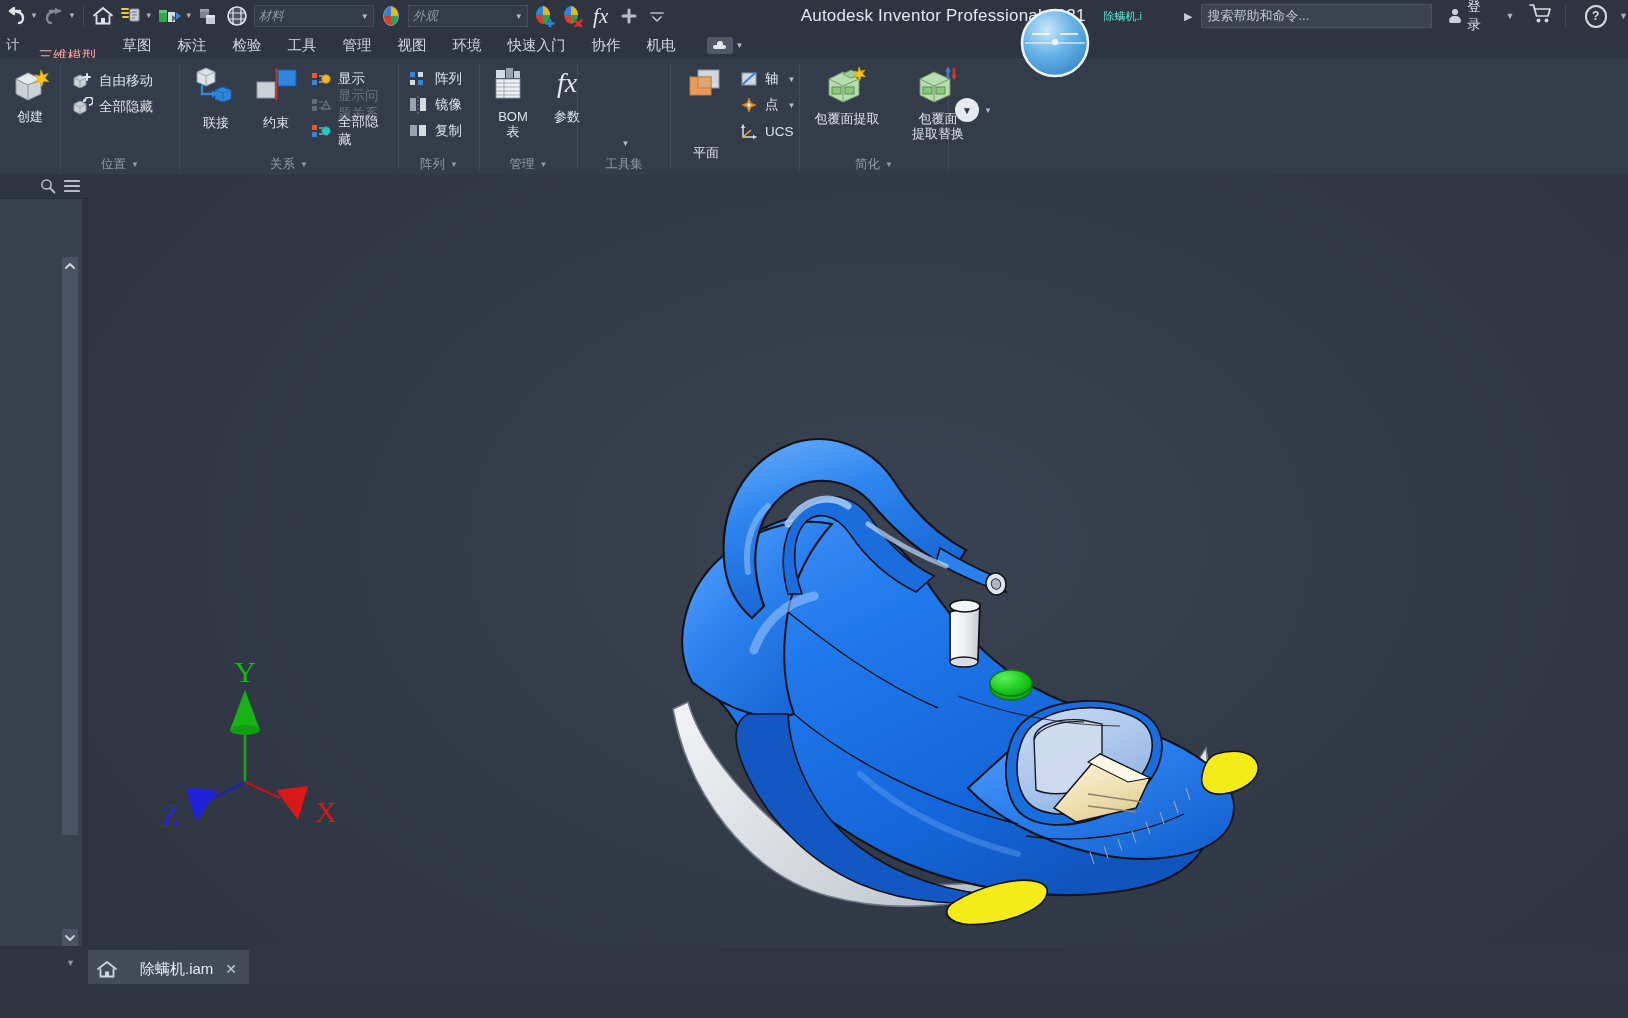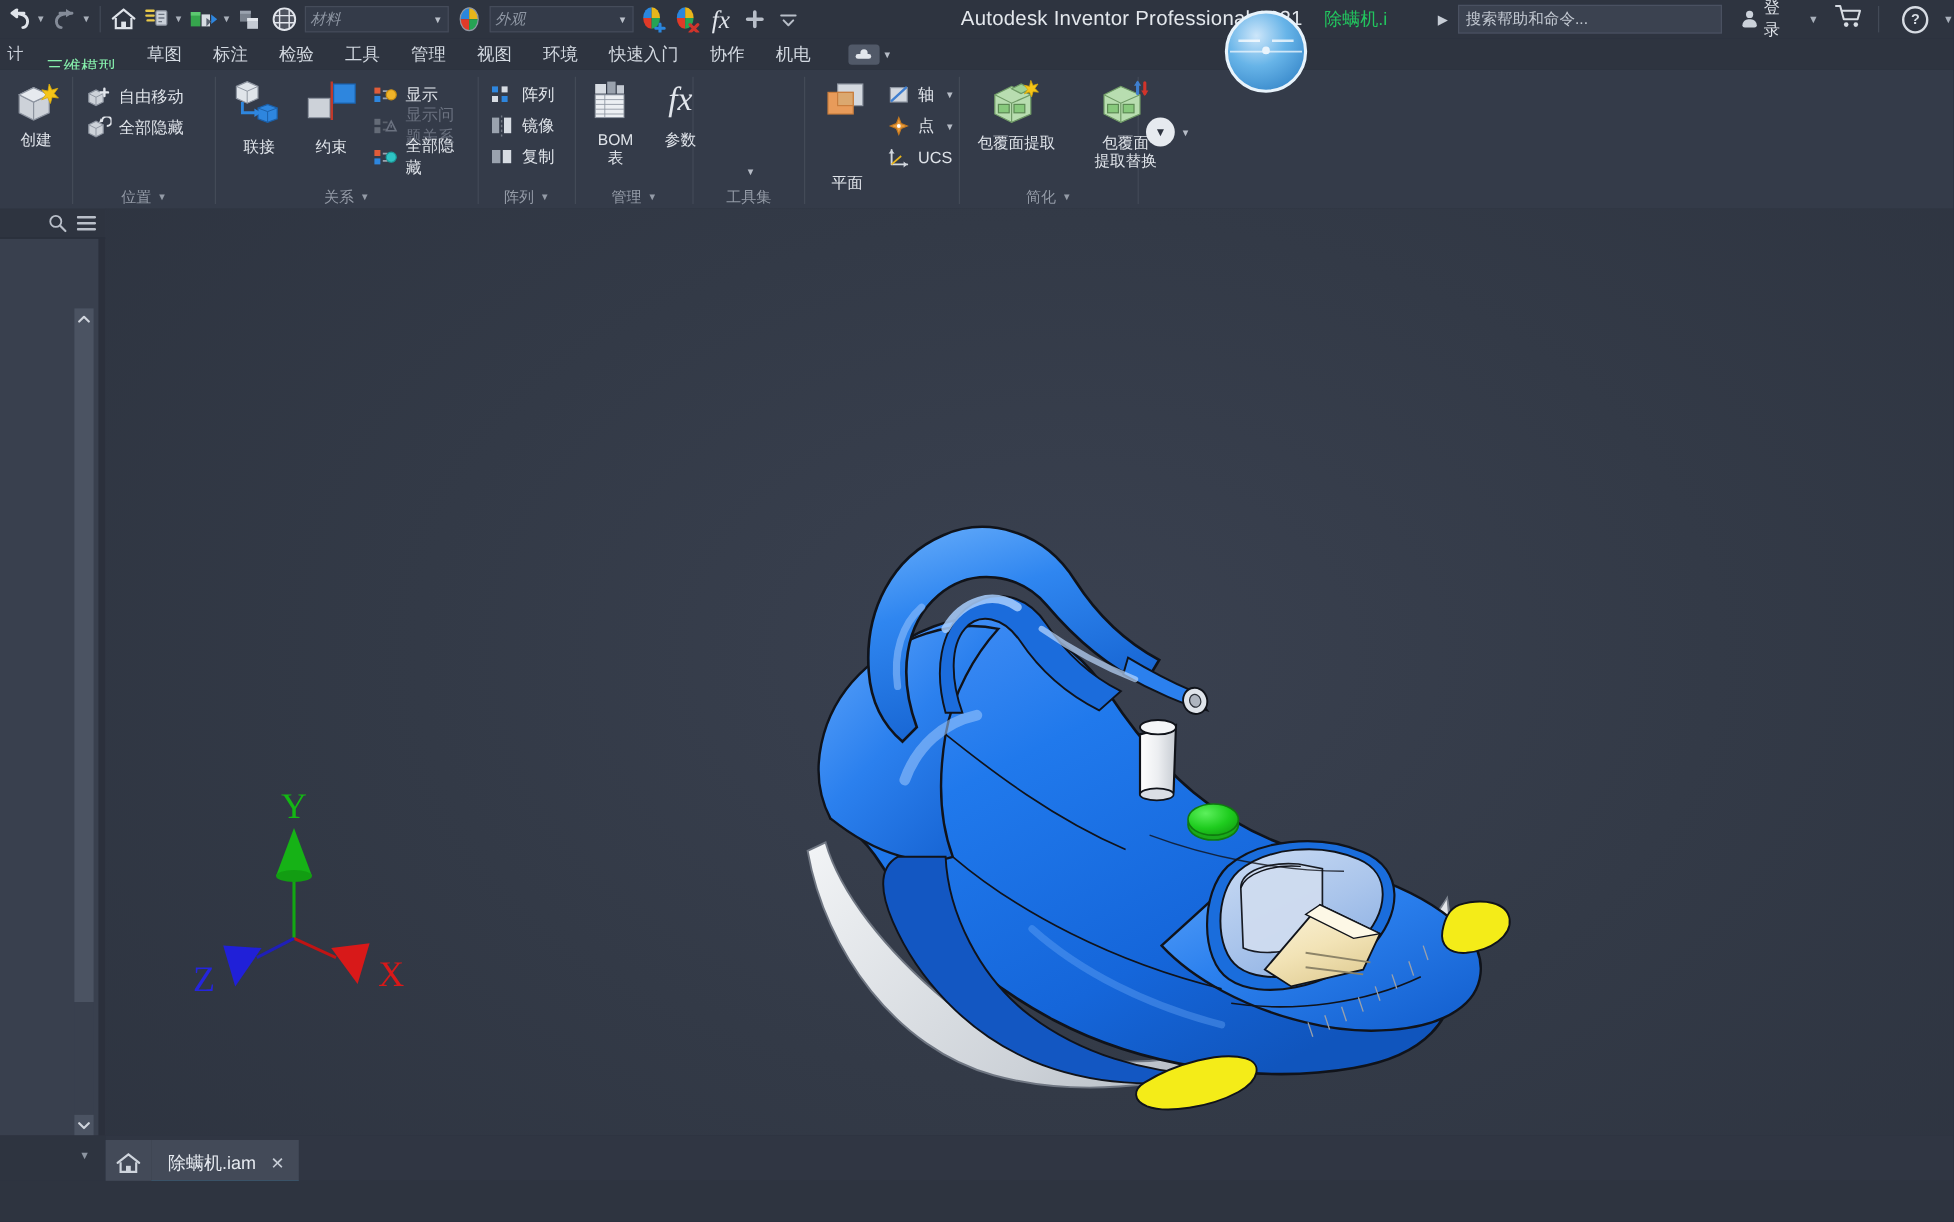--- a/index.html
+++ b/index.html
@@ -31,21 +31,21 @@
     border: 1px solid #454c5a;
     display: flex; align-items: center; justify-content: space-between;
     padding: 0 4px; margin: 0 3px;
   }
   .combo span.txt { color: #8e96a3; font-size: 12.5px; font-style: italic; }
   .combo span.car { color: #b9bfc9; font-size: 8px; }
   .apptitle {
     flex: 0 0 auto; color: #e3e7ec; font-size: 17px; letter-spacing: .2px;
     margin-left: 130px; white-space: nowrap;
   }
-  .doctitle { color: #22c55e; font-size: 15px; margin-left: 18px; white-space: nowrap; }
+  .doctitle { color: #5eead4; font-size: 11px; margin-left: 18px; white-space: nowrap; }
   .title-caret { color: #c6ccd5; font-size: 11px; margin-left: 42px; }
   .searchbox {
     width: 222px; height: 22px; background: #3b4250; border: 1px solid #4a5161;
     display: flex; align-items: center; padding: 0 6px; margin-left: 8px;
   }
   .searchbox span { color: #c2c8d1; font-size: 13px; }
   .signin { display: flex; align-items: center; margin-left: 16px; color: #e0e4ea; font-size: 13.5px; gap: 6px; }
   .ico-person { width: 14px; height: 16px; position: relative; display: inline-block; }
   .ico-person::before { content:""; position:absolute; left:4px; top:1px; width:6px; height:6px; border-radius:50%; background:#cbd1da; }
   .ico-person::after { content:""; position:absolute; left:1px; top:8px; width:12px; height:7px; border-radius:5px 5px 2px 2px; background:#cbd1da; }
@@ -61,21 +61,21 @@
   .tabrow {
     position: absolute; left: 0; top: 32px; width: 1628px; height: 26px;
     background: #2e3440; display: flex; align-items: center;
     border-bottom: 1px solid #232833;
   }
   .tab-pre { color: #c9cfd8; font-size: 13.5px; padding: 0 6px 0 6px; }
   .tab {
     color: #d3d9e1; font-size: 14.5px; padding: 0 13px; height: 26px;
     display: flex; align-items: center; white-space: nowrap;
   }
-  .tab.active { color: #86efac; margin-top: 23px; }
+  .tab.active { color: #fca5a5; margin-top: 23px; }
   .tabrow-end { margin-left: 18px; display: flex; align-items: center; gap: 3px; }
   .cloud-btn {
     width: 26px; height: 17px; border-radius: 3px; background: #515968;
     display: flex; align-items: center; justify-content: center;
   }
   .cloud-glyph { width: 13px; height: 8px; position: relative; }
   .cloud-glyph::before { content:""; position:absolute; left:0; bottom:0; width:13px; height:4px; border-radius:2px; background:#e2e6ec; }
   .cloud-glyph::after { content:""; position:absolute; left:3.5px; bottom:3px; width:6px; height:5px; border-radius:3px 3px 0 0; background:#e2e6ec; }
 
   

